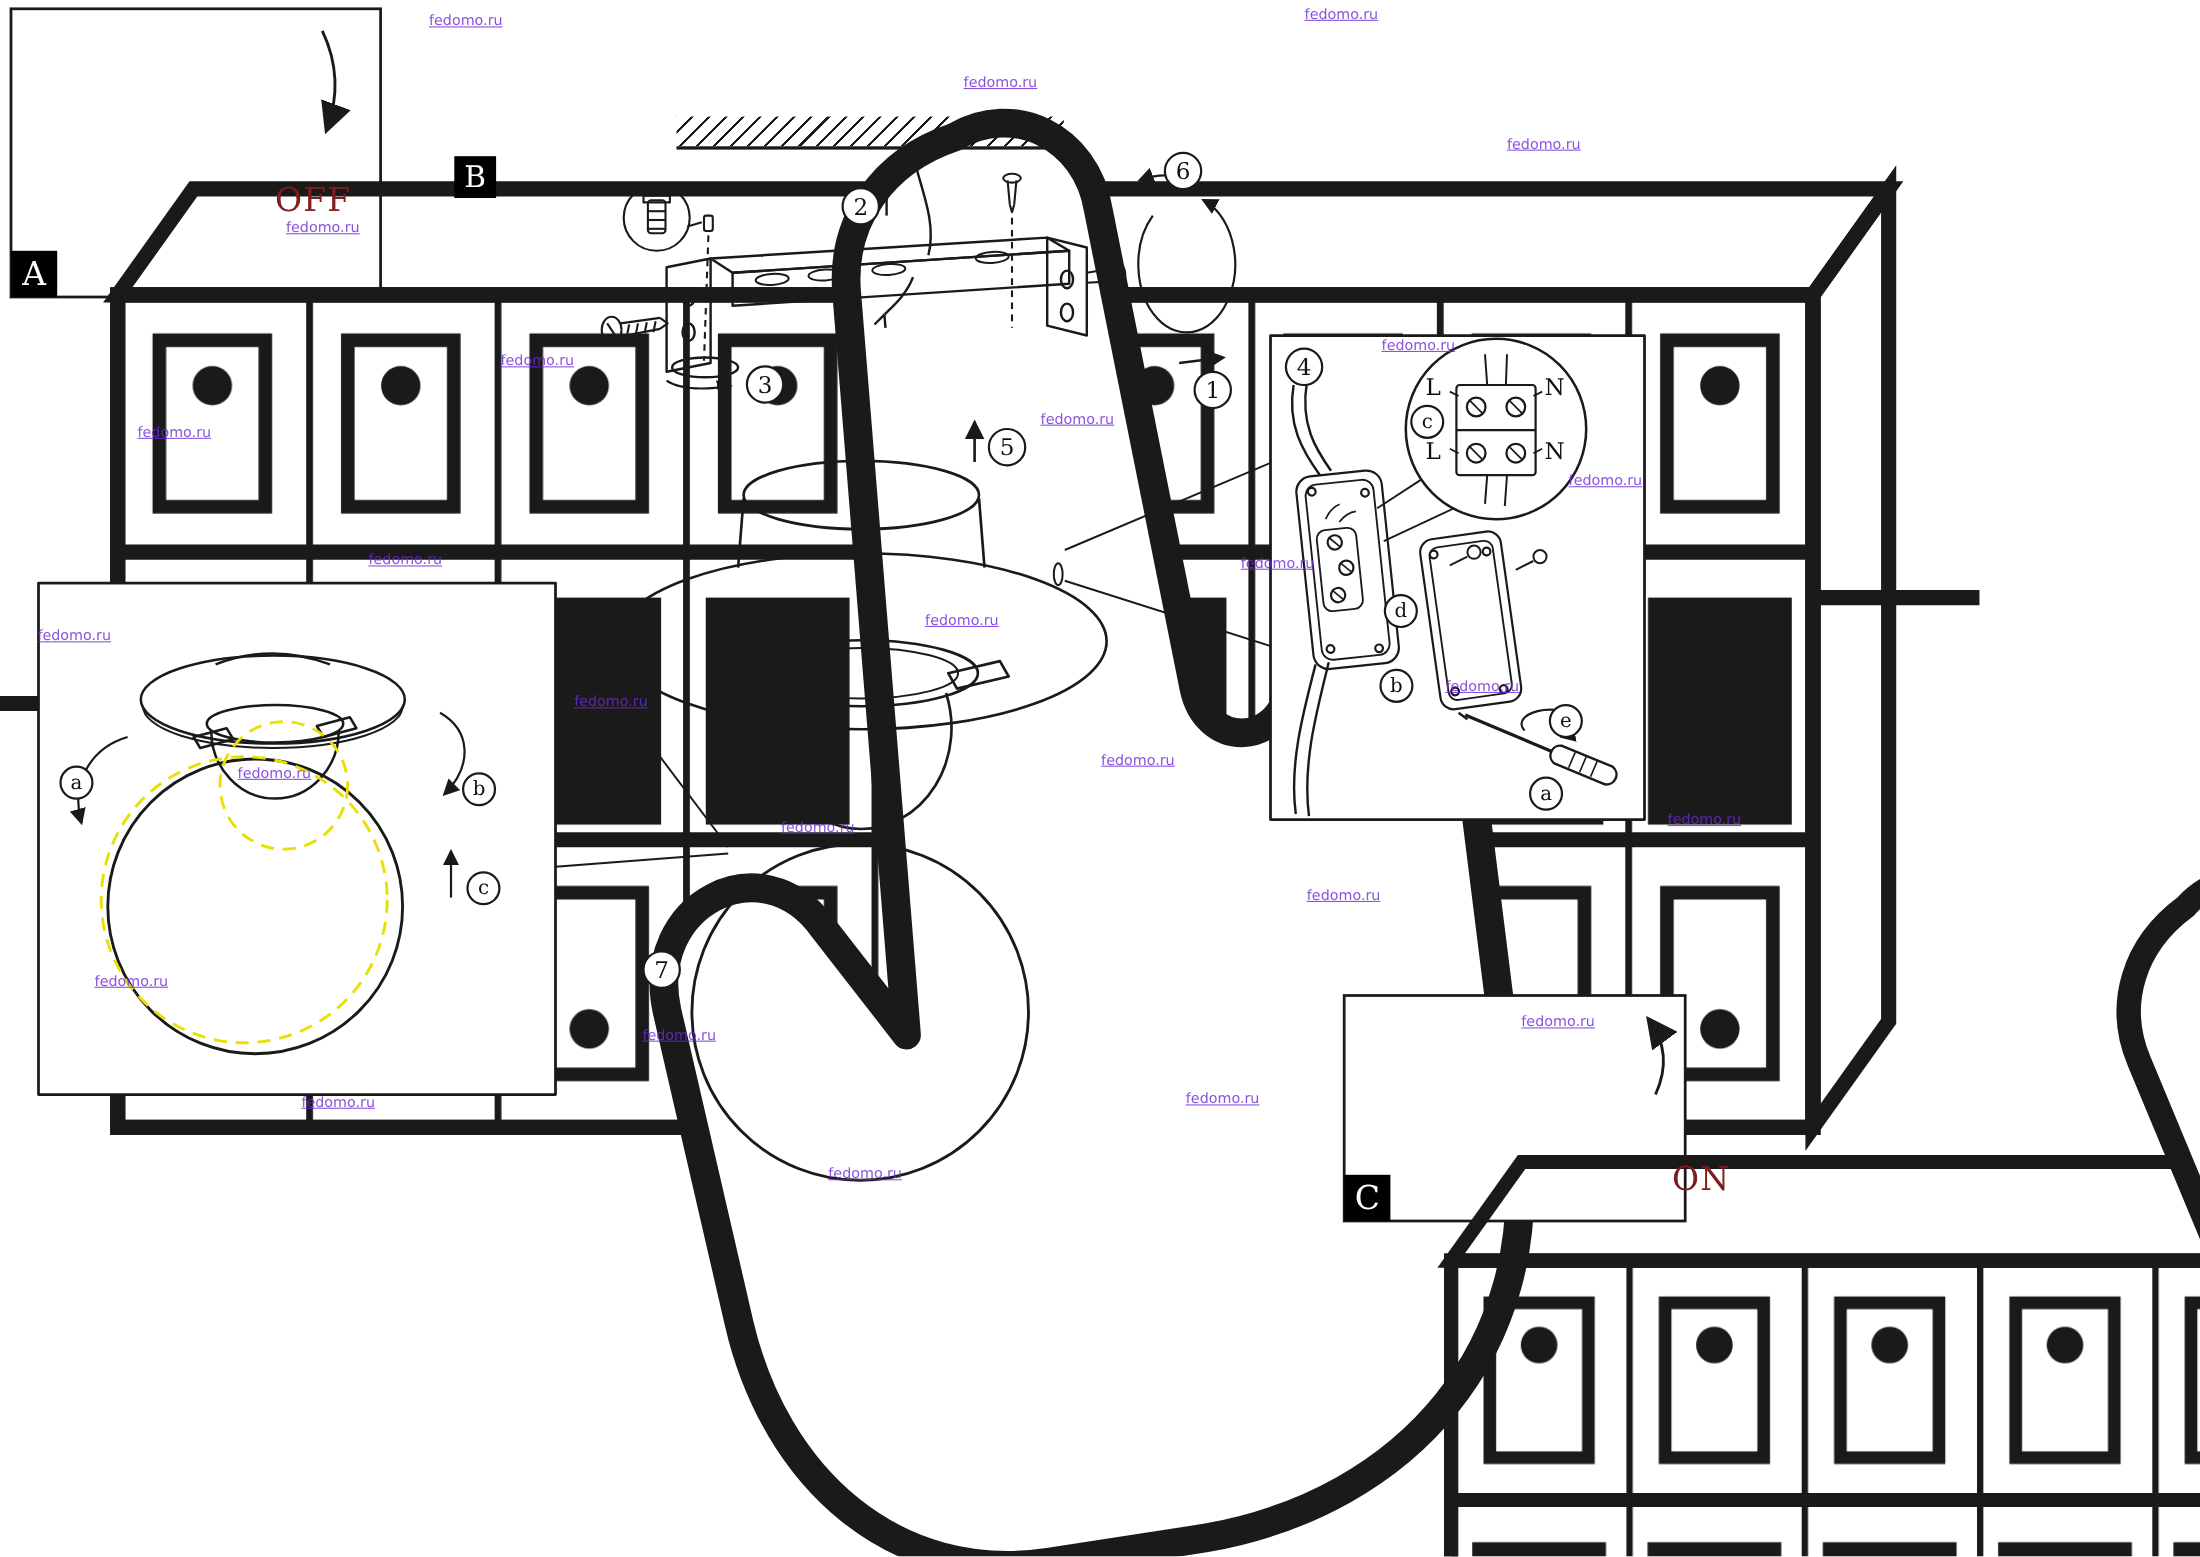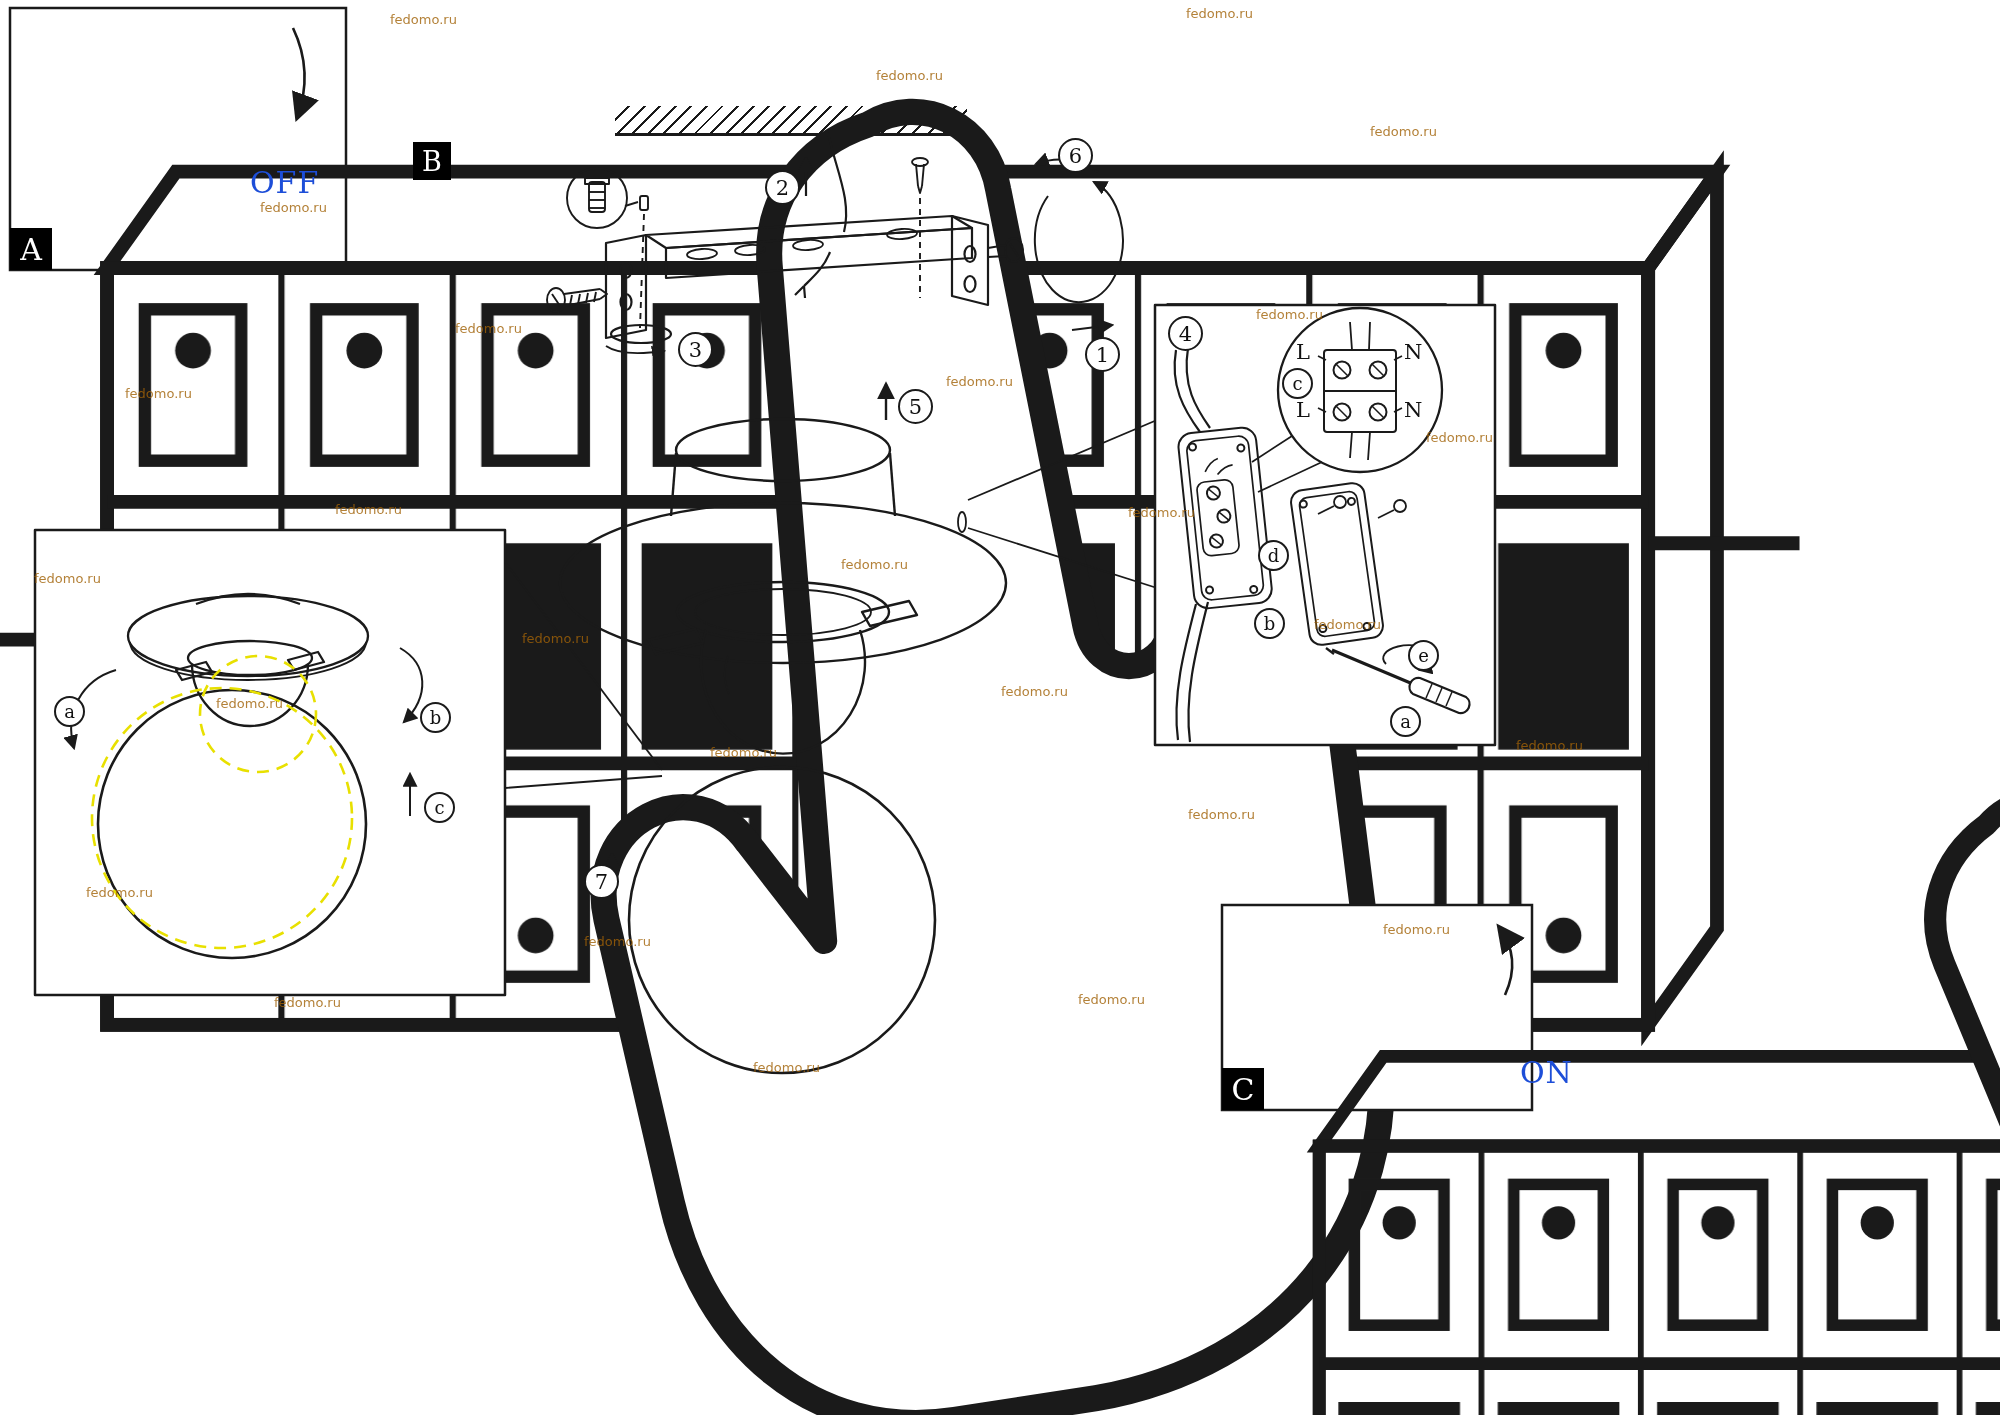--- a/index.html
+++ b/index.html
@@ -1,30 +1,30 @@
 <!DOCTYPE html>
 <html><head>
 <meta charset="utf-8">
 <style>
   html,body{margin:0;padding:0;background:#ffffff;}
   .stage{position:relative;width:2000px;height:1415px;background:#fff;overflow:hidden;
          font-family:"DejaVu Serif",serif;color:#111;}
   svg{position:absolute;left:0;top:0;}
-  .wm{position:absolute;font:13px "DejaVu Sans",sans-serif;color:#a16207;opacity:.8;white-space:nowrap;z-index:5;}
+  .wm{position:absolute;font:13px "DejaVu Sans",sans-serif;color:#6d28d9;opacity:.8;white-space:nowrap;z-index:5;text-decoration:underline;}
   .badge{position:absolute;background:#000;color:#fff;display:flex;align-items:center;justify-content:center;
          font-family:"DejaVu Serif",serif;z-index:6;}
   .badge.a,.badge.c{width:42px;height:42px;font-size:30px;}
   .badge.b{width:38px;height:38px;font-size:27px;}
   .step-badge{position:absolute;width:31px;height:31px;border:2px solid #1a1a1a;border-radius:50%;
          background:#fff;display:flex;align-items:center;justify-content:center;
          font:21px "DejaVu Serif",serif;z-index:6;}
   .letter-badge{position:absolute;width:27px;height:27px;border:2px solid #1a1a1a;border-radius:50%;
          background:#fff;display:flex;align-items:center;justify-content:center;
          font:18px "DejaVu Serif",serif;z-index:6;}
-  .plain-label{position:absolute;font:30px "DejaVu Serif",serif;color:#1d4ed8;z-index:6;letter-spacing:1px;}
+  .plain-label{position:absolute;font:30px "DejaVu Serif",serif;color:#7f1d1d;z-index:6;letter-spacing:1px;}
   .terminal-label{position:absolute;font:21px "DejaVu Serif",serif;color:#111;z-index:6;}
   .ceiling-hatch{position:absolute;left:615px;top:106px;width:352px;height:27px;z-index:2;
          border-bottom:3px solid #1a1a1a;
          background:repeating-linear-gradient(135deg,transparent 0 9px,#1a1a1a 9px 11px);}
 </style>
 </head>
 <body>
 
 <div class="stage">
 

